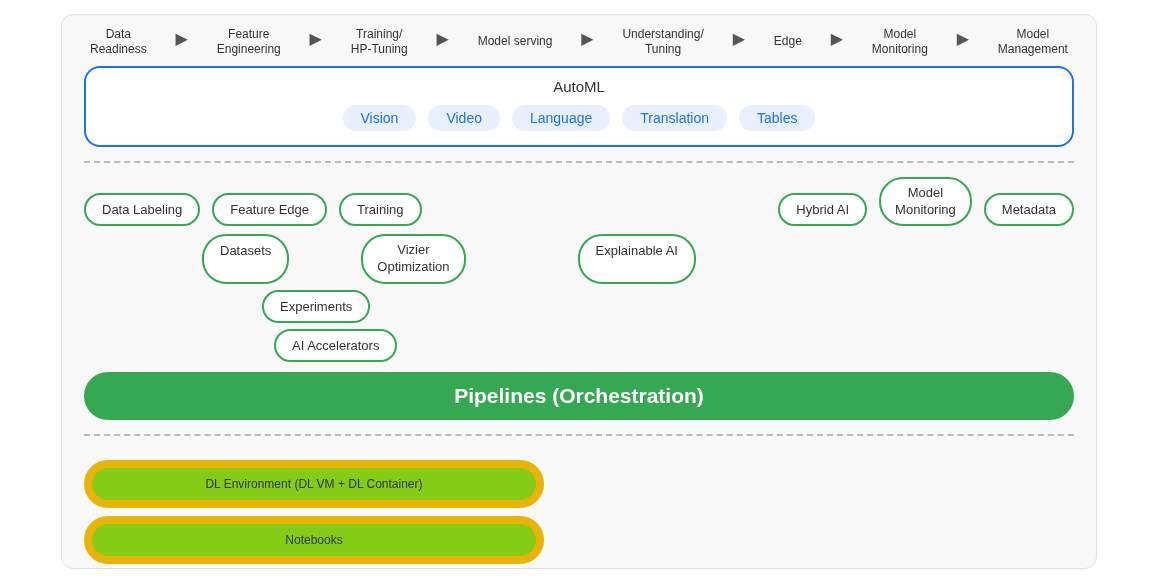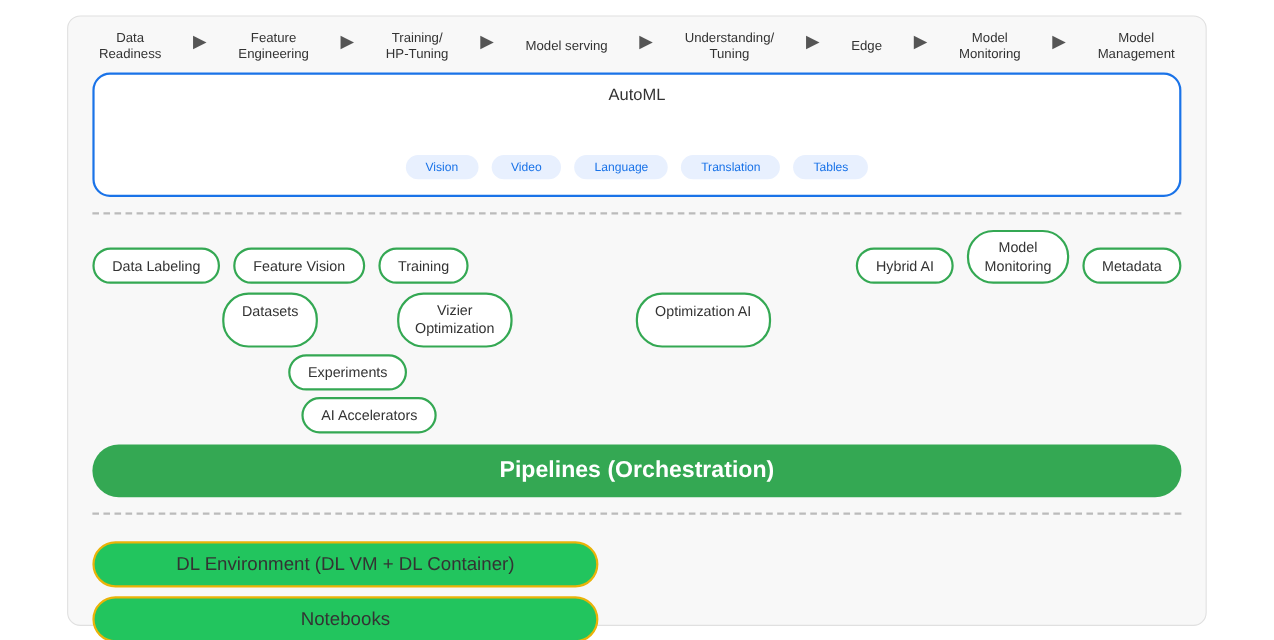--- a/index.html
+++ b/index.html
@@ -68,22 +68,21 @@
     .automl-chips {
       display: flex;
       gap: 12px;
       justify-content: center;
     }
     .automl-chip {
       background: #e8f0fe;
       color: #1a73e8;
       border-radius: 20px;
       padding: 5px 18px;
-      font-size: 11px;
-      margin-top: 36px;
+      font-size: 14px;
     }
 
     
     .dashed-line {
       border: none;
       border-top: 2px dashed #bbb;
       margin: 14px 22px;
     }
 
     
@@ -132,27 +131,27 @@
       padding: 12px 0;
       margin: 10px 22px 0 22px;
     }
 
     
     .bottom-section {
       margin: 0 22px;
       padding-top: 10px;
     }
     .bottom-node {
-      border: 2px solid #eab308;
+      border: 8px solid #eab308;
       border-radius: 28px;
       padding: 9px 0;
       text-align: center;
-      font-size: 17px;
-      color: #333;
-      background: #22c55e;
+      font-size: 12px;
+      color: #333;
+      background: #84cc16;
       margin-bottom: 8px;
       width: 460px;
     }
 
     .second-row {
       display: flex;
       gap: 12px;
       margin-bottom: 6px;
       padding-left: 118px;
     }
@@ -224,33 +223,33 @@
       <div class="automl-chip">Tables</div>
     </div>
   </div>
 
   <hr class="dashed-line">
 
   <div class="nodes-section">
 
     <div class="nodes-row">
       <div class="node">Data Labeling</div>
-      <div class="node">Feature Vision</div>
+      <div class="node">Feature Edge</div>
       <div class="node">Training</div>
       <div class="spacer"></div>
       <div class="spacer"></div>
       <div class="node">Hybrid AI</div>
       <div class="node taller" style="line-height:1.3">Model<br>Monitoring</div>
       <div class="node">Metadata</div>
     </div>
 
     <div class="second-row">
       <div class="node">Datasets</div>
       <div style="margin-left:60px;" class="node taller">Vizier<br>Optimization</div>
-      <div style="margin-left:100px;" class="node">Optimization AI</div>
+      <div style="margin-left:100px;" class="node">Explainable AI</div>
     </div>
 
     <div class="third-row">
       <div style="margin-left:60px;text-align:center;" class="node">Experiments</div>
     </div>
 
     <div class="fourth-row">
       <div class="node">AI Accelerators</div>
     </div>
   </div>

